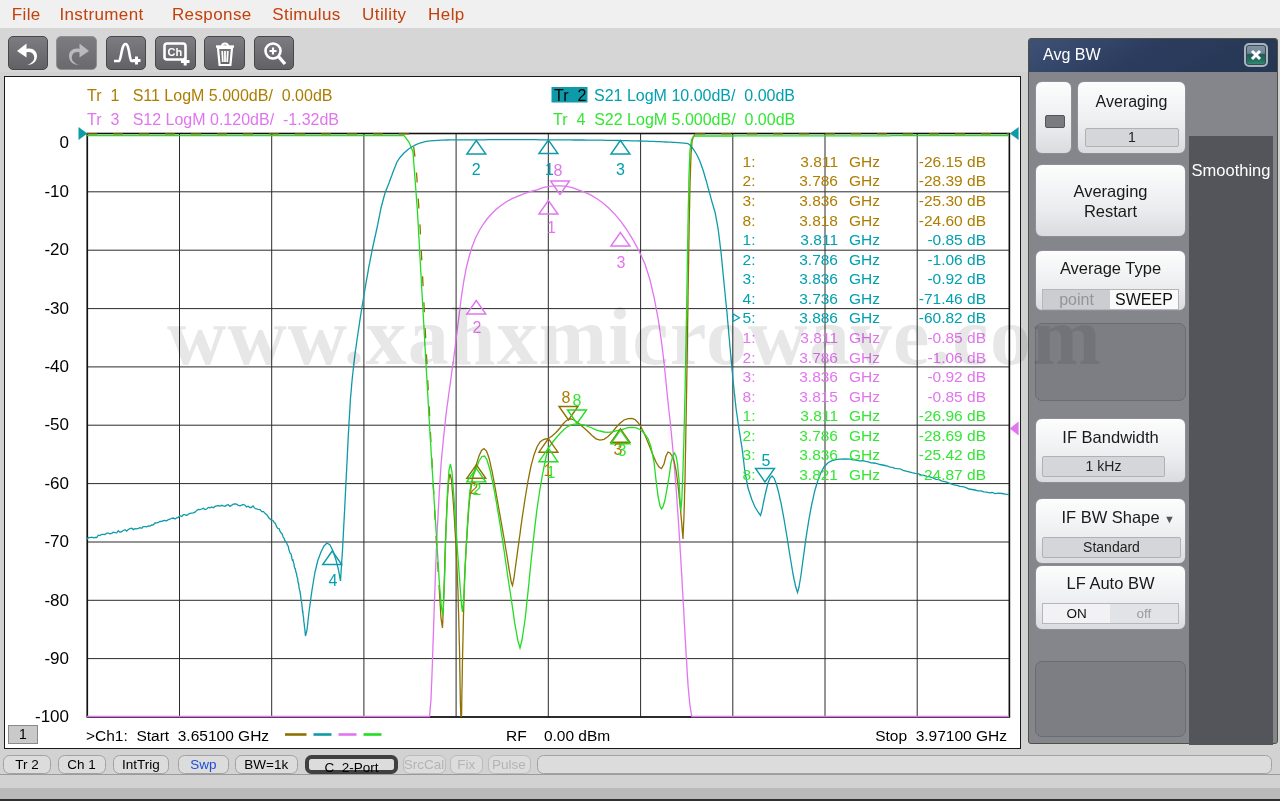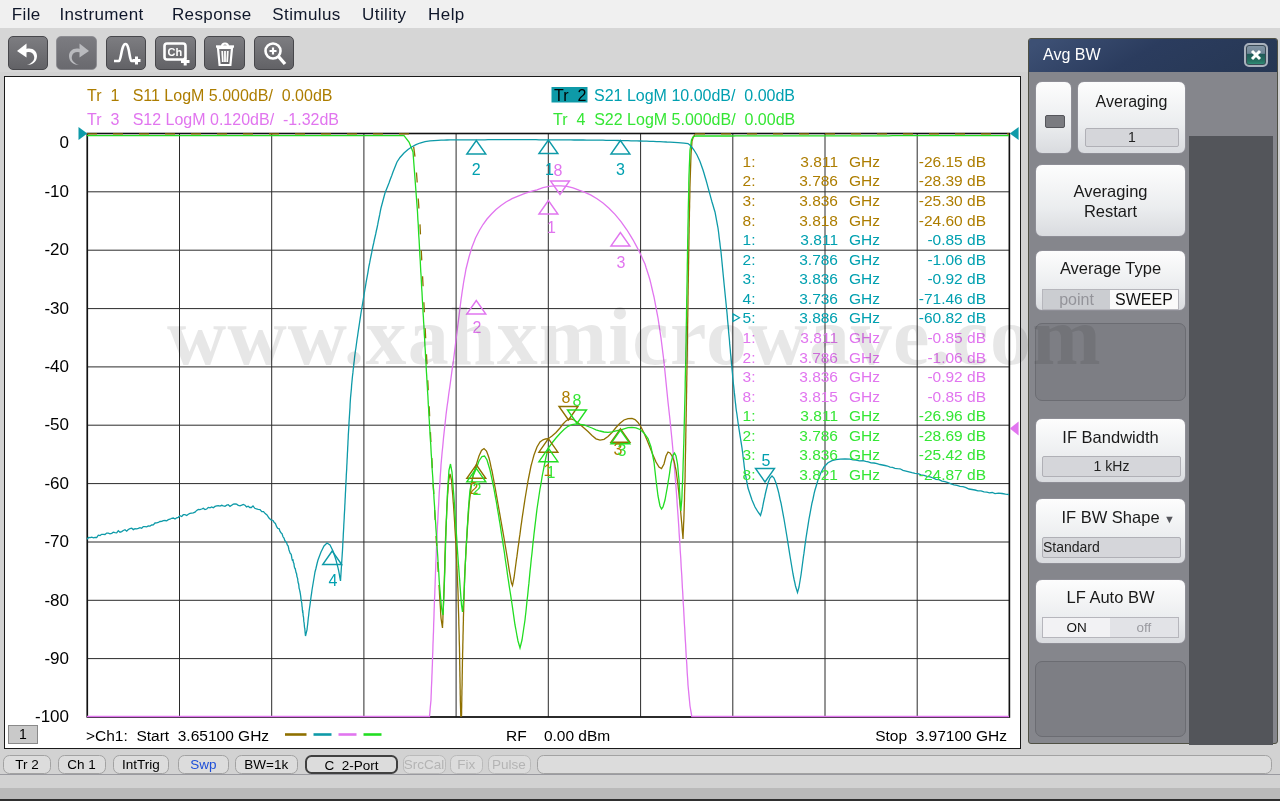--- a/index.html
+++ b/index.html
@@ -1,16 +1,16 @@
 <!DOCTYPE html>
 <html><head><meta charset="utf-8"><style>
 *{margin:0;padding:0}
 body{width:1280px;height:801px;font-family:"Liberation Sans",sans-serif;background:#d2d2d2;position:relative;overflow:hidden}
 </style></head><body>
-<div style="position:absolute;left:0;top:0;width:1280px;height:28px;background:#f0f0f0;font-size:17px;letter-spacing:0.4px;color:#0f172a">
+<div style="position:absolute;left:0;top:0;width:1280px;height:28px;background:#f0f0f0;font-size:17px;letter-spacing:0.4px;color:#c2410c">
     <span style="position:absolute;left:11.7px;top:5px">File</span>
     <span style="position:absolute;left:59.4px;top:5px">Instrument</span>
     <span style="position:absolute;left:171.9px;top:5px">Response</span>
     <span style="position:absolute;left:272.3px;top:5px">Stimulus</span>
     <span style="position:absolute;left:362.1px;top:5px">Utility</span>
     <span style="position:absolute;left:428.1px;top:5px">Help</span>
   </div>
 <div style="position:absolute;left:0;top:28px;width:1280px;height:44px;background:#d6d6d6"></div>
 <div style="position:absolute;left:8px;top:36px;width:40px;height:34px;background:linear-gradient(#7d7d81,#626266);border:1px solid #47474b;border-radius:5px;box-sizing:border-box;text-align:center"><svg width="40" height="34" viewBox="0 0 40 34">
       <path d="M14 13 C 22 9, 28 13, 28 19 C 28 25, 23 28, 18 28 C 24 26, 26 22, 25 19 C 24 15, 20 14, 15 16 Z" fill="#fff"></path>
@@ -237,42 +237,43 @@
     <div style="position:absolute;left:6px;top:211px;width:151px;height:61px;background:linear-gradient(180deg,#fdfdfd,#ebedef 60%,#d9dbdf);border:1px solid #8e8e96;border-radius:7px;box-sizing:border-box">
       <div style="position:absolute;left:0;top:8px;width:100%;text-align:center;font-size:16.5px;color:#1a1a1a">Average Type</div>
       <div style="position:absolute;left:6px;top:38px;width:137px;height:21px;border:1px solid #b6b6bc;box-sizing:border-box;font-size:16px">
         <div style="position:absolute;left:0;top:0;width:67px;height:19px;background:#cbcdd1;color:#94949a;text-align:center;line-height:19px">point</div>
         <div style="position:absolute;left:67px;top:0;width:68px;height:19px;background:#fafafa;color:#111;text-align:center;line-height:19px">SWEEP</div>
       </div>
     </div>
     <div style="position:absolute;left:6px;top:284px;width:151px;height:78px;background:#7d7e84;border:1px solid #6b6c72;border-radius:7px;box-sizing:border-box"></div>
     <div style="position:absolute;left:6px;top:379px;width:151px;height:65px;background:linear-gradient(180deg,#fdfdfd,#ebedef 60%,#d9dbdf);border:1px solid #8e8e96;border-radius:7px;box-sizing:border-box">
       <div style="position:absolute;left:0;top:9px;width:100%;text-align:center;font-size:16.5px;color:#1a1a1a">IF Bandwidth</div>
-      <div style="position:absolute;left:6px;top:37px;width:139px;height:21px;background:#d5d6da;border:1px solid #b0b0b6;border-radius:2px;box-sizing:border-box;text-align:center;font-size:14px;line-height:19px;color:#222">1 kHz</div>
+      <div style="position:absolute;left:6px;top:37px;width:123px;height:21px;background:#d5d6da;border:1px solid #b0b0b6;border-radius:2px;box-sizing:border-box;text-align:center;font-size:14px;line-height:19px;color:#222">1 kHz</div>
     </div>
     <div style="position:absolute;left:6px;top:459px;width:151px;height:66px;background:linear-gradient(180deg,#fdfdfd,#ebedef 60%,#d9dbdf);border:1px solid #8e8e96;border-radius:7px;box-sizing:border-box">
       <div style="position:absolute;left:0;top:9px;width:100%;text-align:center;font-size:16.5px;color:#1a1a1a">IF BW Shape</div>
       <div style="position:absolute;right:10px;top:14px;color:#55565b;font-size:11px">▼</div>
-      <div style="position:absolute;left:6px;top:38px;width:139px;height:21px;background:#d5d6da;border:1px solid #b0b0b6;border-radius:2px;box-sizing:border-box;text-align:left;font-size:14px;line-height:19px;color:#222">Standard</div>
-    </div>
-    <div style="position:absolute;left:6px;top:540px;width:151px;height:65px;background:linear-gradient(180deg,#fdfdfd,#ebedef 60%,#d9dbdf);border:1px solid #8e8e96;border-radius:7px;box-sizing:border-box">
+      <div style="position:absolute;left:6px;top:38px;width:139px;height:21px;background:#d5d6da;border:1px solid #b0b0b6;border-radius:2px;box-sizing:border-box;text-align:center;font-size:14px;line-height:19px;color:#222">Standard</div>
+    </div>
+    <div style="position:absolute;left:6px;top:526px;width:151px;height:65px;background:linear-gradient(180deg,#fdfdfd,#ebedef 60%,#d9dbdf);border:1px solid #8e8e96;border-radius:7px;box-sizing:border-box">
       <div style="position:absolute;left:0;top:8px;width:100%;text-align:center;font-size:16.5px;color:#1a1a1a">LF Auto BW</div>
       <div style="position:absolute;left:6px;top:37px;width:137px;height:21px;border:1px solid #b6b6bc;box-sizing:border-box;font-size:13.5px">
         <div style="position:absolute;left:0;top:0;width:67px;height:19px;background:#f2f2f4;color:#111;text-align:center;line-height:19px">ON</div>
         <div style="position:absolute;left:67px;top:0;width:68px;height:19px;background:#e2e3e7;color:#9a9aa0;text-align:center;line-height:19px">off</div>
       </div>
     </div>
     <div style="position:absolute;left:6px;top:622px;width:151px;height:76px;background:#7d7e84;border:1px solid #6b6c72;border-radius:7px;box-sizing:border-box"></div>
     <div style="position:absolute;left:160px;top:97px;width:84px;height:609px;background:#53555a"></div>
+    <div style="position:absolute;left:160px;top:97px;width:84px;height:68px;color:#fff;font-size:16.5px;text-align:center;line-height:68px">Smoothing</div>
   </div>
 <div style="position:absolute;left:3px;top:754.5px;width:48px;height:19px;background:#dcdcdc;border:1px solid #a2a2a2;border-radius:6.5px;box-sizing:border-box;text-align:center;font-size:13.5px;line-height:17px;color:#000;white-space:pre">Tr 2</div>
 <div style="position:absolute;left:57.5px;top:754.5px;width:48px;height:19px;background:#dcdcdc;border:1px solid #a2a2a2;border-radius:6.5px;box-sizing:border-box;text-align:center;font-size:13.5px;line-height:17px;color:#000;white-space:pre">Ch 1</div>
 <div style="position:absolute;left:113px;top:754.5px;width:56px;height:19px;background:#dcdcdc;border:1px solid #a2a2a2;border-radius:6.5px;box-sizing:border-box;text-align:center;font-size:13.5px;line-height:17px;color:#000;white-space:pre">IntTrig</div>
 <div style="position:absolute;left:178px;top:754.5px;width:51px;height:19px;background:#dcdcdc;border:1px solid #a2a2a2;border-radius:6.5px;box-sizing:border-box;text-align:center;font-size:13.5px;line-height:17px;color:#1d4ed8;white-space:pre">Swp</div>
 <div style="position:absolute;left:235px;top:754.5px;width:62.5px;height:19px;background:#dcdcdc;border:1px solid #a2a2a2;border-radius:6.5px;box-sizing:border-box;text-align:center;font-size:13.5px;line-height:17px;color:#000;white-space:pre">BW=1k</div>
-<div style="position:absolute;left:305px;top:754.5px;width:93px;height:19px;background:#dcdcdc;border:2px solid #404040;border-radius:6.5px;box-sizing:border-box;text-align:center;font-size:13.5px;line-height:17px;color:#000;white-space:pre">C  2-Port</div>
+<div style="position:absolute;left:305px;top:754.5px;width:93px;height:19px;background:#dcdcdc;border:4px solid #404040;border-radius:6.5px;box-sizing:border-box;text-align:center;font-size:13.5px;line-height:17px;color:#000;white-space:pre">C  2-Port</div>
 <div style="position:absolute;left:402.5px;top:754.5px;width:43px;height:19px;background:#dcdcdc;border:1px solid #bababa;border-radius:6.5px;box-sizing:border-box;text-align:center;font-size:13.5px;line-height:17px;color:#b4b4b4;white-space:pre">SrcCal</div>
 <div style="position:absolute;left:450px;top:754.5px;width:32.5px;height:19px;background:#dcdcdc;border:1px solid #bababa;border-radius:6.5px;box-sizing:border-box;text-align:center;font-size:13.5px;line-height:17px;color:#b4b4b4;white-space:pre">Fix</div>
 <div style="position:absolute;left:487.5px;top:754.5px;width:43px;height:19px;background:#dcdcdc;border:1px solid #bababa;border-radius:6.5px;box-sizing:border-box;text-align:center;font-size:13.5px;line-height:17px;color:#b4b4b4;white-space:pre">Pulse</div>
 <div style="position:absolute;left:537px;top:754.5px;width:735px;height:19px;background:#dcdcdc;border:1px solid #a2a2a2;border-radius:6.5px;box-sizing:border-box;text-align:center;font-size:13.5px;line-height:17px;color:#000;white-space:pre"></div>
 <div style="position:absolute;left:0;top:774px;width:1280px;height:1px;background:#9a9aa0;z-index:2"></div>
 <div style="position:absolute;left:0;top:787.5px;width:1280px;height:11px;background:#bababa;z-index:2"></div>
 <div style="position:absolute;left:0;top:798.5px;width:1280px;height:2.5px;background:#2f2f2f;z-index:2"></div>
 <div id="wm" style="position:absolute;left:167px;top:290px;width:946px;color:rgba(20,20,20,0.10);font-family:Liberation Serif, serif;font-weight:bold;font-size:82px;letter-spacing:1.2px;z-index:50;white-space:nowrap">www.xahxmicrowave.com</div>
 </body></html>

